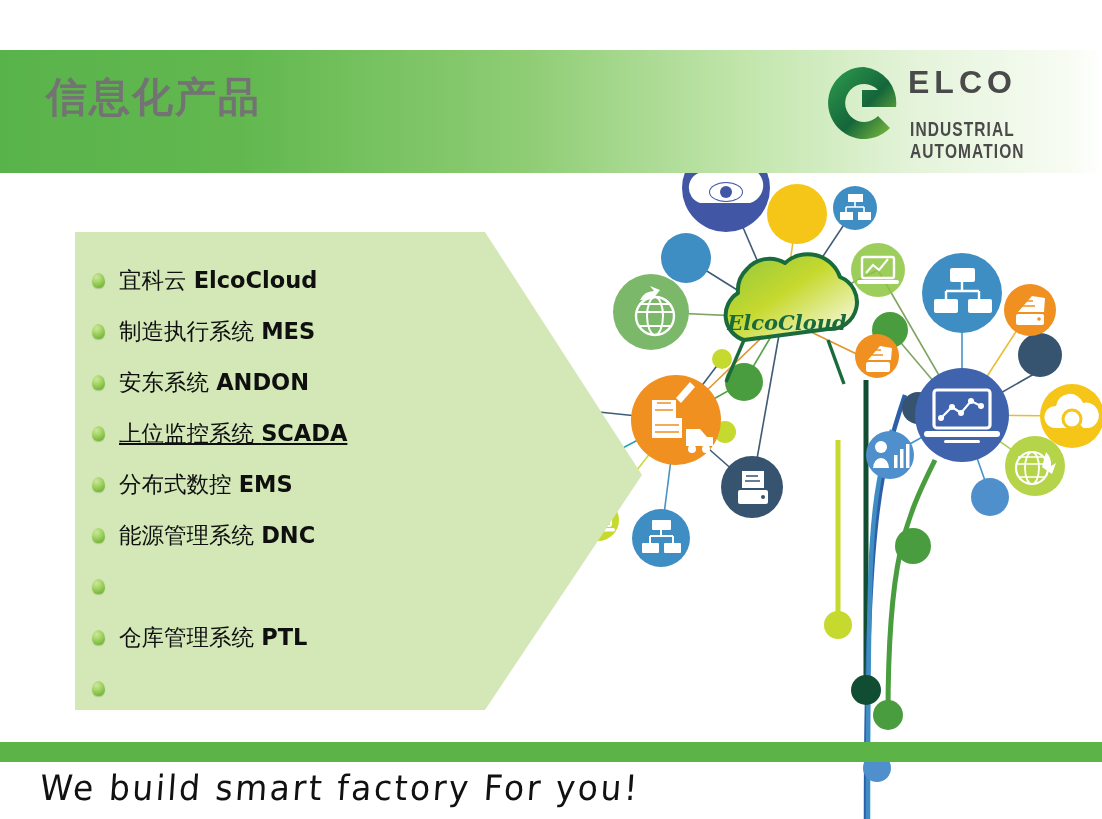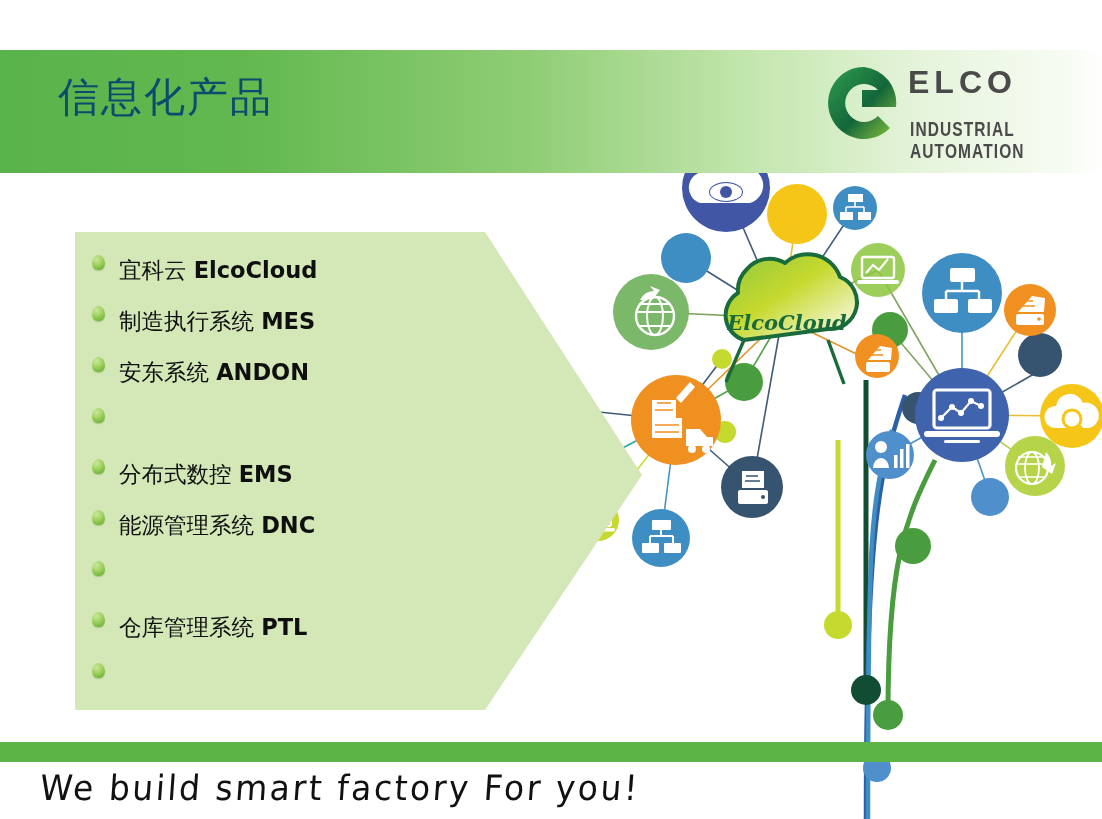--- a/index.html
+++ b/index.html
@@ -8,22 +8,22 @@
     font-family:"Liberation Sans","DejaVu Sans",sans-serif;
   }
   #slide{position:absolute;inset:0;background:#ffffff;}
 
   
   #header-band{
     position:absolute;left:0;top:50px;width:1102px;height:123px;
     background:linear-gradient(to right,#59b34b 0%,#62b84f 22%,#8fcd75 48%,#c3e6ad 68%,#e6f4dc 84%,#f7fcf3 97%,#ffffff 100%);
   }
   #page-title{
-    position:absolute;left:58px;top:70px;
-    font-size:41px;font-weight:normal;color:#0c4a6e;letter-spacing:2px;
+    position:absolute;left:46px;top:70px;
+    font-size:41px;font-weight:bold;color:#737373;letter-spacing:2px;
     font-family:"DejaVu Sans","Liberation Sans",sans-serif;
   }
 
   
   #logo{position:absolute;left:824px;top:60px;width:258px;height:90px;}
   #logo-mark{position:absolute;left:0;top:3px;width:80px;height:80px;}
   #logo-word{
     position:absolute;left:84px;top:6px;
     font-size:32px;font-weight:bold;color:#4a4a4a;letter-spacing:5px;
     font-family:"Liberation Sans",sans-serif;line-height:1;
@@ -35,21 +35,21 @@
     transform:scaleY(1.25);transform-origin:left top;
   }
 
   
   #bullet-panel{
     position:absolute;left:75px;top:232px;width:567px;height:478px;
     background:#d3e8b6;
     clip-path:polygon(0 0, 410px 0, 567px 243px, 410px 478px, 0 478px);
   }
   #bullet-list{position:absolute;left:92px;top:255px;width:470px;}
-  .bullet-row{display:flex;align-items:flex-start;height:51px;}
+  .bullet-row{display:flex;align-items:center;height:51px;}
   .bullet-dot{
     width:13px;height:15px;margin-right:14px;flex:0 0 auto;
     border-radius:50% 50% 48% 48%/58% 58% 42% 42%;
     background:radial-gradient(circle at 35% 28%,#c9e89b 0%,#a8d66a 35%,#7bb93e 75%,#5e9a2c 100%);
     box-shadow:0 1px 1px rgba(120,160,90,.45);
   }
   .bullet-label{
     font-size:22.5px;color:#0f0f0f;white-space:nowrap;
     font-family:"DejaVu Sans","Liberation Sans",sans-serif;
   }
@@ -332,20 +332,21 @@
       <div class="bullet-row">
         <span class="bullet-dot"></span>
         <span class="bullet-label"><span class="cn">制造执行系统 </span><span class="en">MES</span></span>
       </div>
       <div class="bullet-row">
         <span class="bullet-dot"></span>
         <span class="bullet-label"><span class="cn">安东系统  </span><span class="en">ANDON</span></span>
       </div>
       <div class="bullet-row underlined">
         <span class="bullet-dot"></span>
+        <span class="bullet-label"><span class="cn">上位监控系统  </span><span class="en">SCADA</span></span>
       </div>
       <div class="bullet-row">
         <span class="bullet-dot"></span>
         <span class="bullet-label"><span class="cn">分布式数控  </span><span class="en">EMS</span></span>
       </div>
       <div class="bullet-row">
         <span class="bullet-dot"></span>
         <span class="bullet-label"><span class="cn">能源管理系统  </span><span class="en">DNC</span></span>
       </div>
       <div class="bullet-row">

